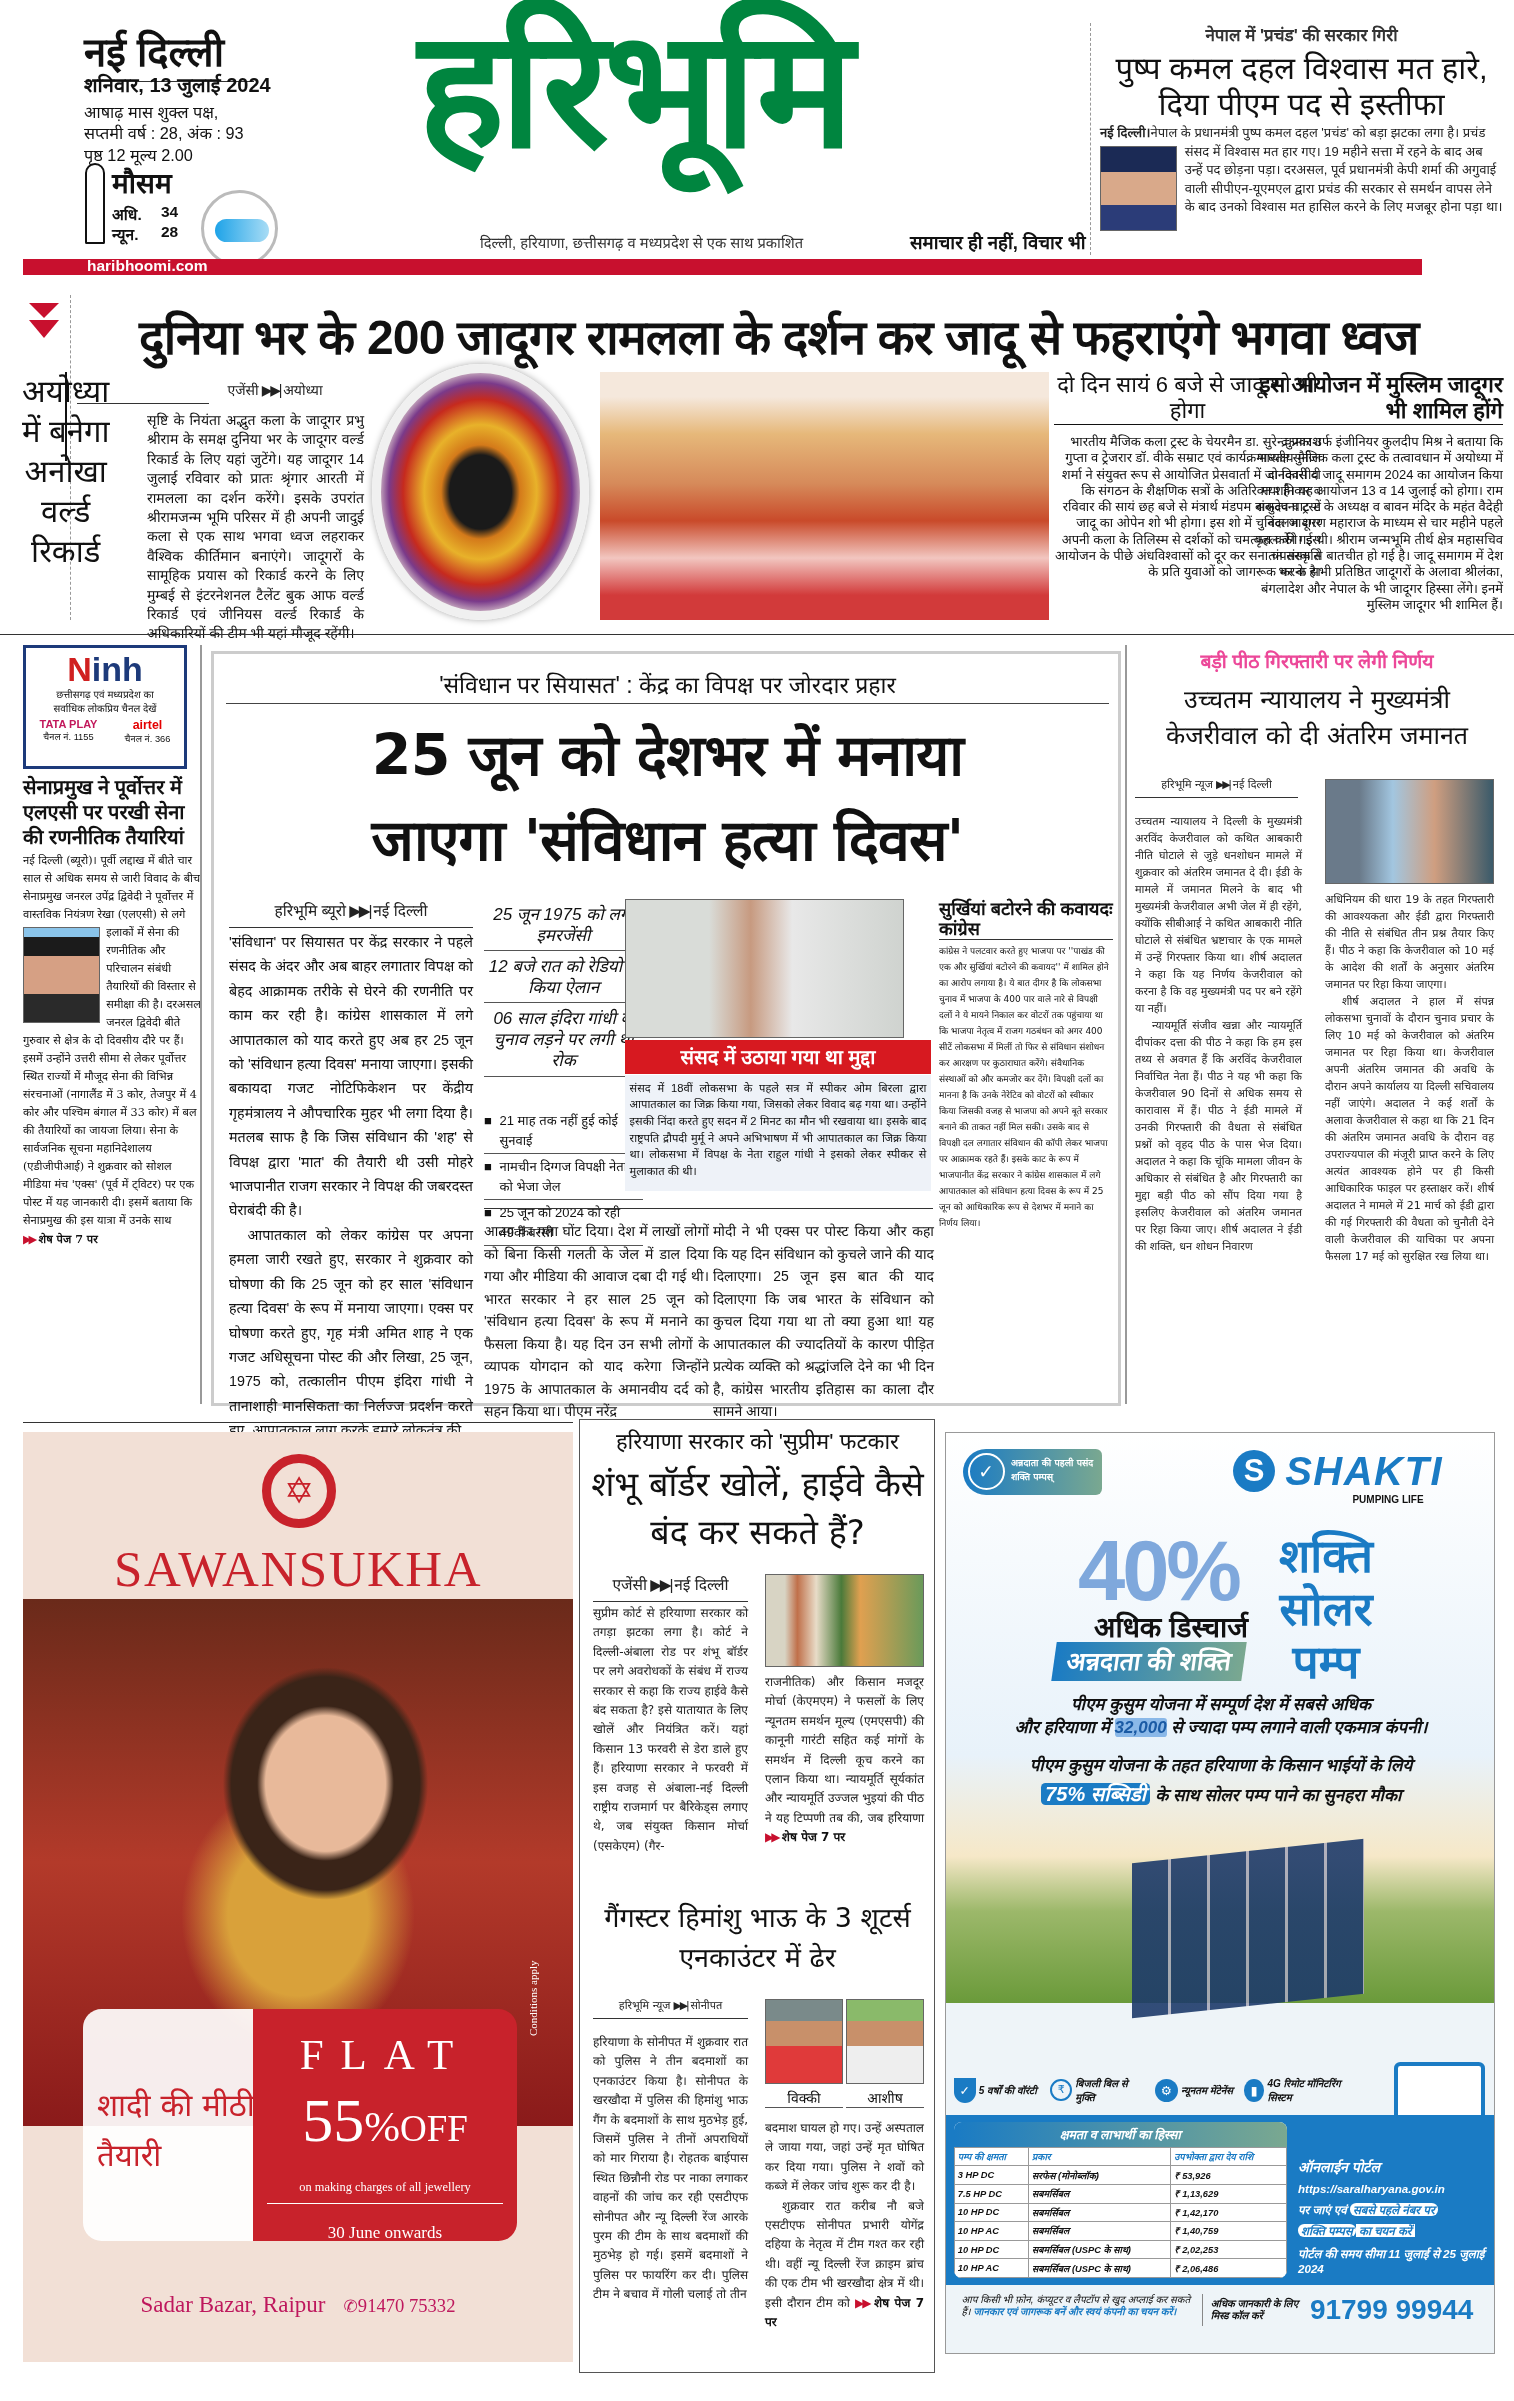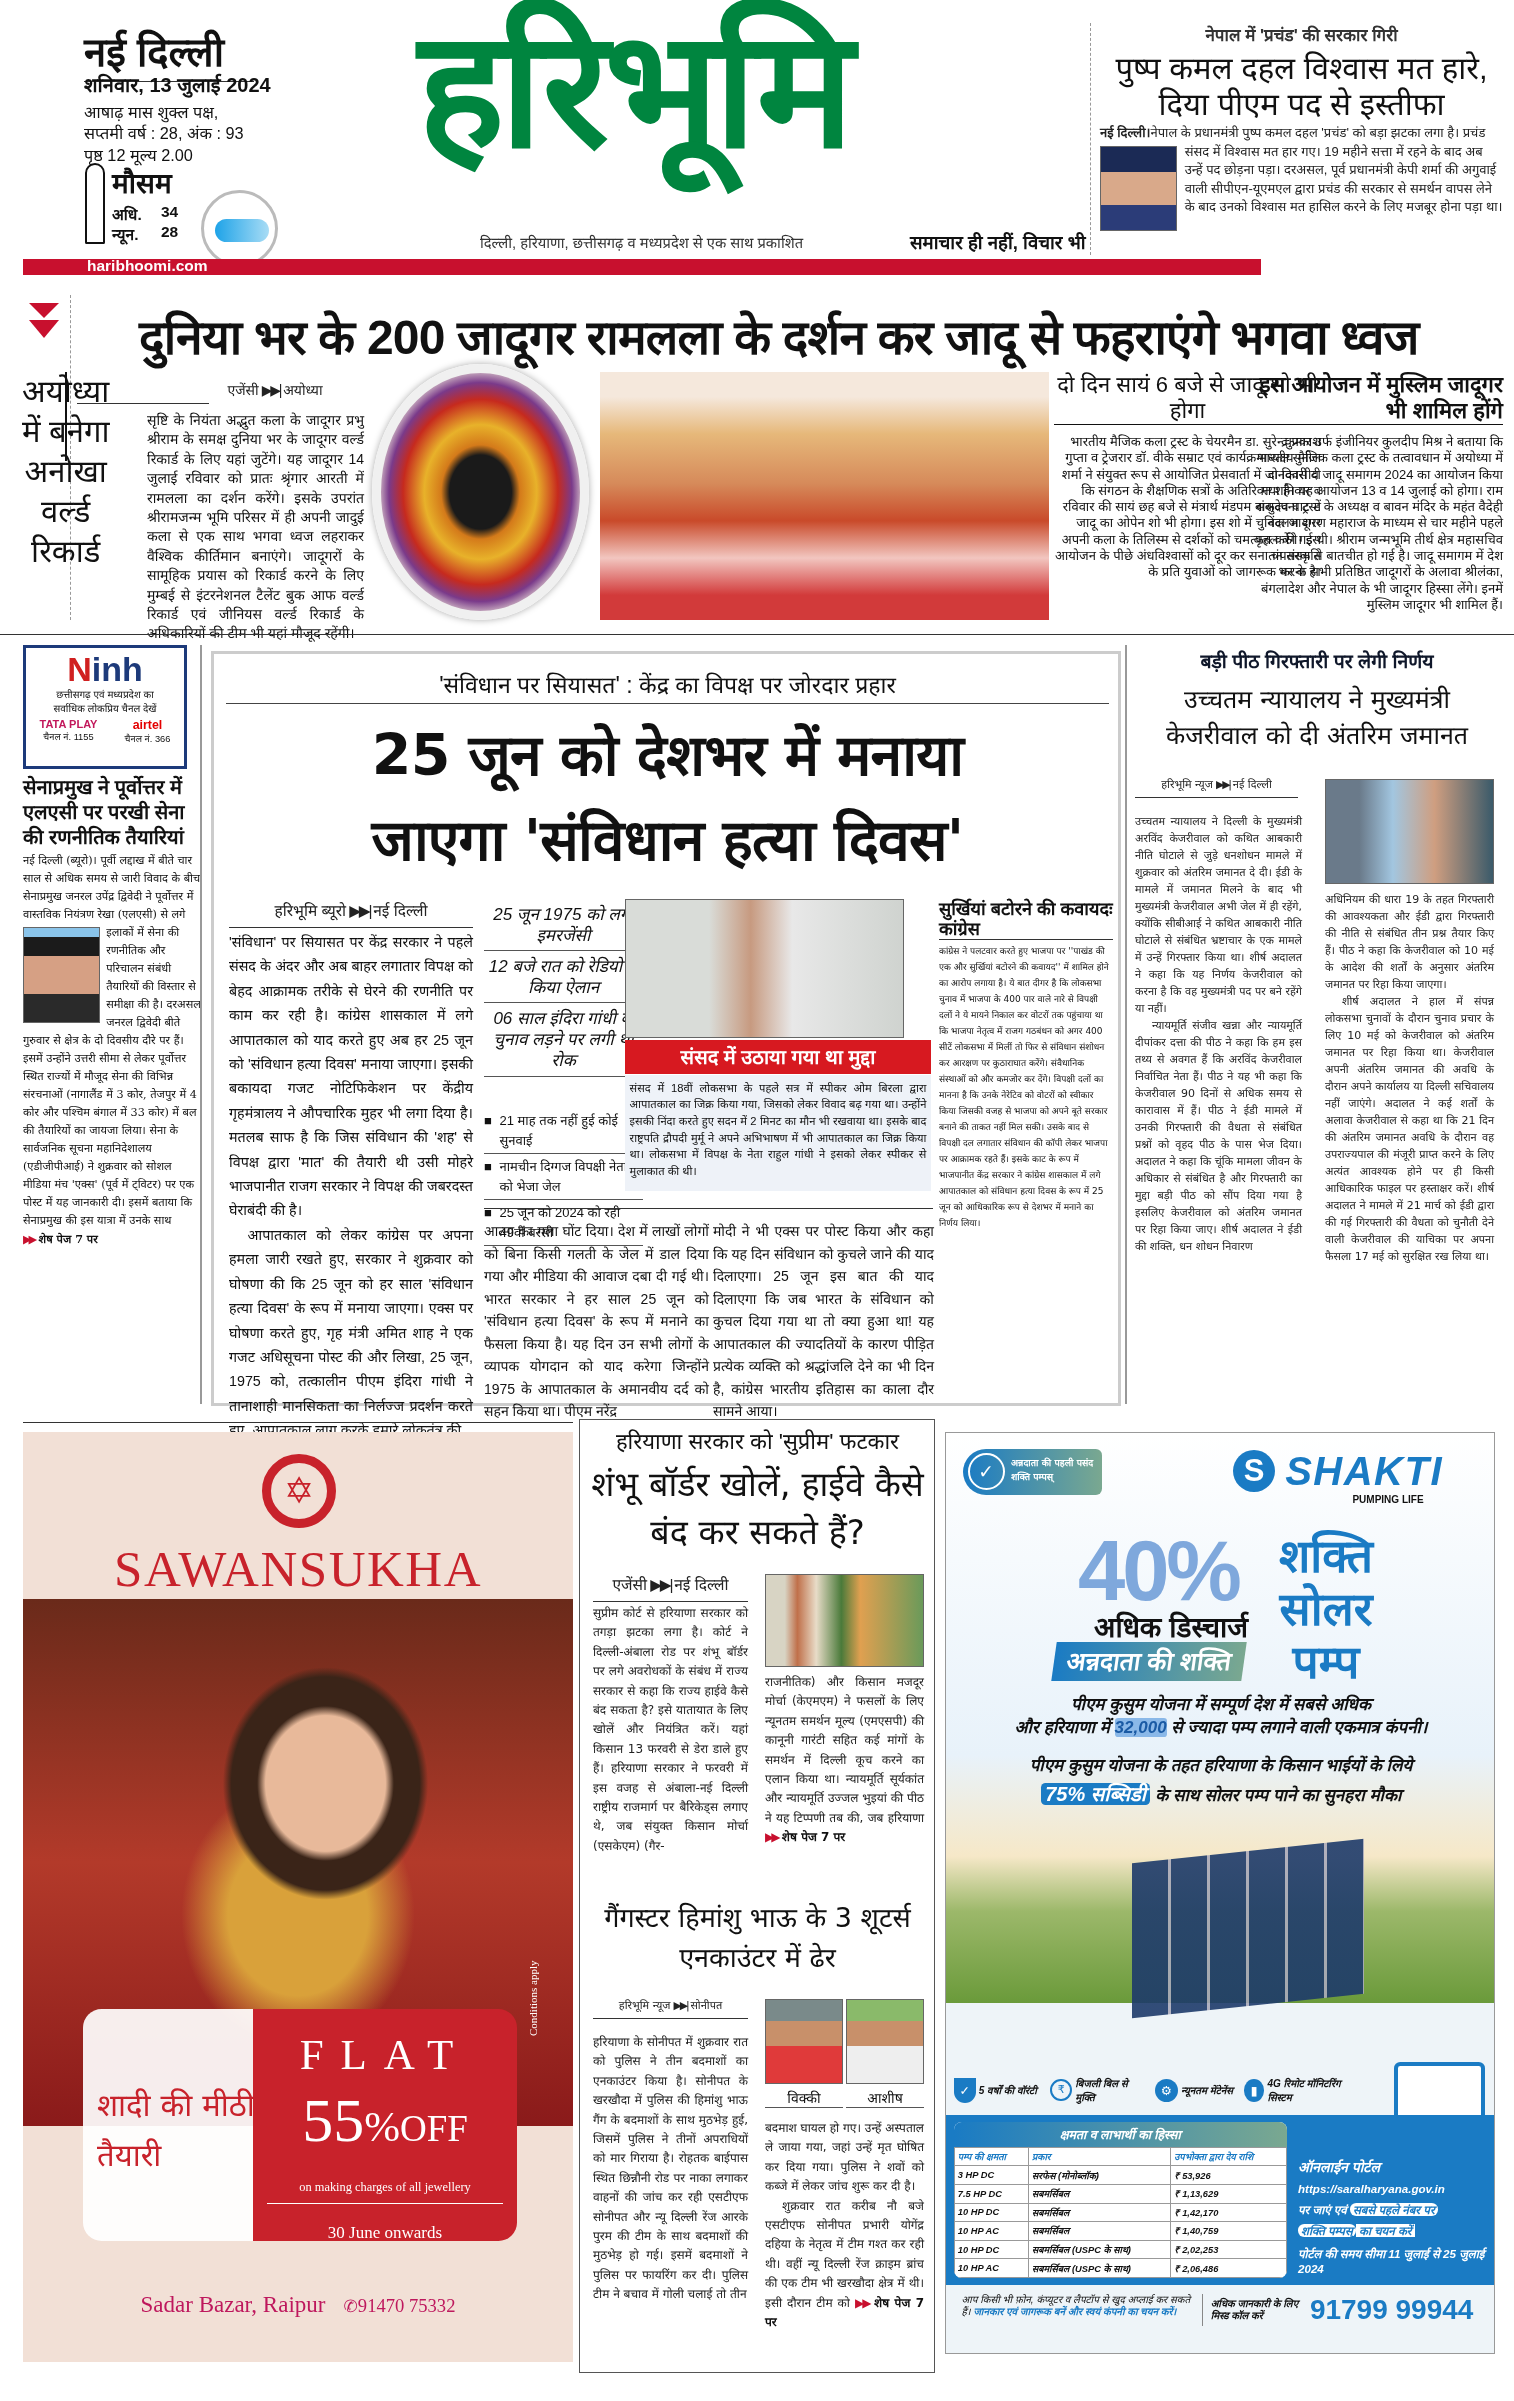--- a/index.html
+++ b/index.html
@@ -42,21 +42,21 @@
   <div class="vline" style="left:1090px;top:23px;height:232px;"></div>
   <div class="abs cond" data-name="nepal-kicker" style="left:1100px;top:23px;width:403px;text-align:center;font-size:17px;color:#333;font-weight:bold;">नेपाल में 'प्रचंड' की सरकार गिरी</div>
   <div class="abs cond" data-name="nepal-headline" style="left:1100px;top:51px;width:403px;text-align:center;font-size:31px;line-height:36px;">पुष्प कमल दहल विश्वास मत हारे, दिया पीएम पद से इस्तीफा</div>
   <div class="abs cond" data-name="nepal-body" style="left:1100px;top:124px;width:403px;font-size:13px;line-height:18.6px;color:#222;">
     <b data-name="nepal-lead">नई दिल्ली।</b><span>नेपाल के प्रधानमंत्री पुष्प कमल दहल 'प्रचंड' को बड़ा झटका लगा है। प्रचंड संसद में</span>
     <div class="photo" data-name="prachanda-photo" style="float:left;width:77px;height:85px;margin:3.1px 7.7px 3.1px 0;background:linear-gradient(180deg,#1b2a55 0 30%,#d9a98a 30% 70%,#2b3c78 70%);"></div>
     <span>विश्वास मत हार गए। 19 महीने सत्ता में रहने के बाद अब उन्हें पद छोड़ना पड़ा। दरअसल, पूर्व प्रधानमंत्री केपी शर्मा की अगुवाई वाली सीपीएन-यूएमएल द्वारा प्रचंड की सरकार से</span>
     <span>समर्थन वापस लेने के बाद उनको विश्वास मत हासिल करने के लिए मजबूर होना पड़ा था।</span>
   </div>
 
-  <div class="abs" data-name="website-bar" style="left:23px;top:259px;width:1238px;height:15.5px;background:#c8102e;">
+  <div class="abs" data-name="website-bar" style="left:23px;top:259px;width:1399px;height:15.5px;background:#c8102e;">
     <span class="cond" data-name="website-url" style="position:absolute;left:64px;top:-2.3px;font-size:15.5px;font-weight:bold;color:#fff;">haribhoomi.com</span>
   </div>
 </div>
 
 <div class="abs" data-name="ayodhya-story" style="left:0;top:287px;width:1514px;height:356px;">
   <div class="abs" data-name="arrow-down-icon" style="left:29px;top:15.5px;width:0;height:0;border-left:15.5px solid transparent;border-right:15.5px solid transparent;border-top:15.5px solid #c8102e;"></div>
   <div class="abs" data-name="arrow-down-icon" style="left:29px;top:33px;width:0;height:0;border-left:15.5px solid transparent;border-right:15.5px solid transparent;border-top:18.6px solid #c8102e;"></div>
   <div class="vline" style="left:70px;top:7.7px;height:325px;"></div>
   <div class="abs cond" data-name="ayodhya-side-label" style="left:14px;top:85px;width:54px;font-size:31px;line-height:40px;text-align:center;">
     <div>अयोध्या</div>
@@ -153,21 +153,21 @@
 <div class="hline" style="left:484px;top:1208px;width:449px;"></div>
 <div class="abs cond" data-name="samvidhan-col2" style="left:484px;top:1220px;width:225px;font-size:14px;line-height:22.5px;text-align:justify;">आत्मा का गला घोंट दिया। देश में लाखों लोगों को बिना किसी गलती के जेल में डाल दिया गया और मीडिया की आवाज दबा दी गई थी। भारत सरकार ने हर साल 25 जून को 'संविधान हत्या दिवस' के रूप में मनाने का फैसला किया है। यह दिन उन सभी लोगों के व्यापक योगदान को याद करेगा जिन्होंने 1975 के आपातकाल के अमानवीय दर्द को सहन किया था। पीएम नरेंद्र</div>
 <div class="abs cond" data-name="samvidhan-col3" style="left:713px;top:1220px;width:221px;font-size:14px;line-height:22.5px;text-align:justify;">मोदी ने भी एक्स पर पोस्ट किया और कहा कि यह दिन संविधान को कुचले जाने की याद दिलाएगा। 25 जून इस बात की याद दिलाएगा कि जब भारत के संविधान को कुचल दिया गया था तो क्या हुआ था! यह आपातकाल की ज्यादतियों के कारण पीड़ित प्रत्येक व्यक्ति को श्रद्धांजलि देने का भी दिन है, कांग्रेस भारतीय इतिहास का काला दौर सामने आया।</div>
 
 <div class="abs" data-name="congress-sidebar" style="left:939px;top:899px;width:174px;">
   <div class="cond" data-name="congress-headline" style="font-size:18px;line-height:20px;font-weight:bold;border-bottom:1.5px solid #333;">सुर्खियां बटोरने की कवायदः कांग्रेस</div>
   <div data-name="congress-body" style="font-family:'DejaVu Sans',sans-serif;font-size:9px;line-height:16px;margin-top:3.1px;">कांग्रेस ने पलटवार करते हुए भाजपा पर ''पाखंड की एक और सुर्खियां बटोरने की कवायद'' में शामिल होने का आरोप लगाया है। ये बात दीगर है कि लोकसभा चुनाव में भाजपा के 400 पार वाले नारे से विपक्षी दलों ने ये मायने निकाल कर वोटरों तक पहुंचाया था कि भाजपा नेतृत्व में राजग गठबंधन को अगर 400 सीटें लोकसभा में मिलीं तो फिर से संविधान संशोधन कर आरक्षण पर कुठाराघात करेंगे। संवैधानिक संस्थाओं को और कमजोर कर देंगे। विपक्षी दलों का मानना है कि उनके नेरेटिव को वोटरों को स्वीकार किया जिसकी वजह से भाजपा को अपने बूते सरकार बनाने की ताकत नहीं मिल सकी। उसके बाद से विपक्षी दल लगातार संविधान की कॉपी लेकर भाजपा पर आक्रामक रहते हैं। इसके काट के रूप में भाजपानीत केंद्र सरकार ने कांग्रेस शासकाल में लगे आपातकाल को संविधान हत्या दिवस के रूप में 25 जून को आधिकारिक रूप से देशभर में मनाने का निर्णय लिया।</div>
 </div>
 
 <div class="abs" style="left:1125px;top:645px;width:1.5px;height:759px;background:#999;"></div>
-<div class="abs cond" data-name="kejriwal-kicker" style="left:1135px;top:647px;width:364px;text-align:center;font-size:19.4px;font-weight:bold;color:#0f172a;">बड़ी पीठ गिरफ्तारी पर लेगी निर्णय</div>
+<div class="abs cond" data-name="kejriwal-kicker" style="left:1135px;top:647px;width:364px;text-align:center;font-size:19.4px;font-weight:bold;color:#ec4899;">बड़ी पीठ गिरफ्तारी पर लेगी निर्णय</div>
 <div class="abs" data-name="kejriwal-headline" style="left:1135px;top:682px;width:364px;text-align:center;font-family:'DejaVu Sans',sans-serif;font-size:25px;line-height:36px;">उच्चतम न्यायालय ने मुख्यमंत्री केजरीवाल को दी अंतरिम जमानत</div>
 <div class="abs dateline" data-name="kejriwal-dateline" style="left:1135px;top:776px;width:163px;font-family:'DejaVu Sans',sans-serif;font-size:11px;">
   <span>हरिभूमि न्यूज</span><span class="arr">▶▶|</span><span>नई दिल्ली</span>
 </div>
 <div class="abs body-text" data-name="kejriwal-col1" style="left:1135px;top:813px;width:167px;font-size:11px;line-height:17px;">
   <p>उच्चतम न्यायालय ने दिल्ली के मुख्यमंत्री अरविंद केजरीवाल को कथित आबकारी नीति घोटाले से जुड़े धनशोधन मामले में शुक्रवार को अंतरिम जमानत दे दी। ईडी के मामले में जमानत मिलने के बाद भी मुख्यमंत्री केजरीवाल अभी जेल में ही रहेंगे, क्योंकि सीबीआई ने कथित आबकारी नीति घोटाले से संबंधित भ्रष्टाचार के एक मामले में उन्हें गिरफ्तार किया था। शीर्ष अदालत ने कहा कि यह निर्णय केजरीवाल को करना है कि वह मुख्यमंत्री पद पर बने रहेंगे या नहीं।</p>
   <p style="text-indent:17px;">न्यायमूर्ति संजीव खन्ना और न्यायमूर्ति दीपांकर दत्ता की पीठ ने कहा कि हम इस तथ्य से अवगत हैं कि अरविंद केजरीवाल निर्वाचित नेता हैं। पीठ ने यह भी कहा कि केजरीवाल 90 दिनों से अधिक समय से कारावास में हैं। पीठ ने ईडी मामले में उनकी गिरफ्तारी की वैधता से संबंधित प्रश्नों को वृहद पीठ के पास भेज दिया। अदालत ने कहा कि चूंकि मामला जीवन के अधिकार से संबंधित है और गिरफ्तारी का मुद्दा बड़ी पीठ को सौंप दिया गया है इसलिए केजरीवाल को अंतरिम जमानत पर रिहा किया जाए। शीर्ष अदालत ने ईडी की शक्ति, धन शोधन निवारण</p>
 </div>
 <div class="abs photo" data-name="kejriwal-photo" style="left:1325px;top:779px;width:169px;height:105px;background:linear-gradient(90deg,#6a7a8a 0 20%,#a2c6e0 40%,#cf9e80 65%,#3a5a6a 100%);"></div>
 <div class="abs body-text" data-name="kejriwal-col2" style="left:1325px;top:891px;width:169px;font-size:11px;line-height:17px;">

